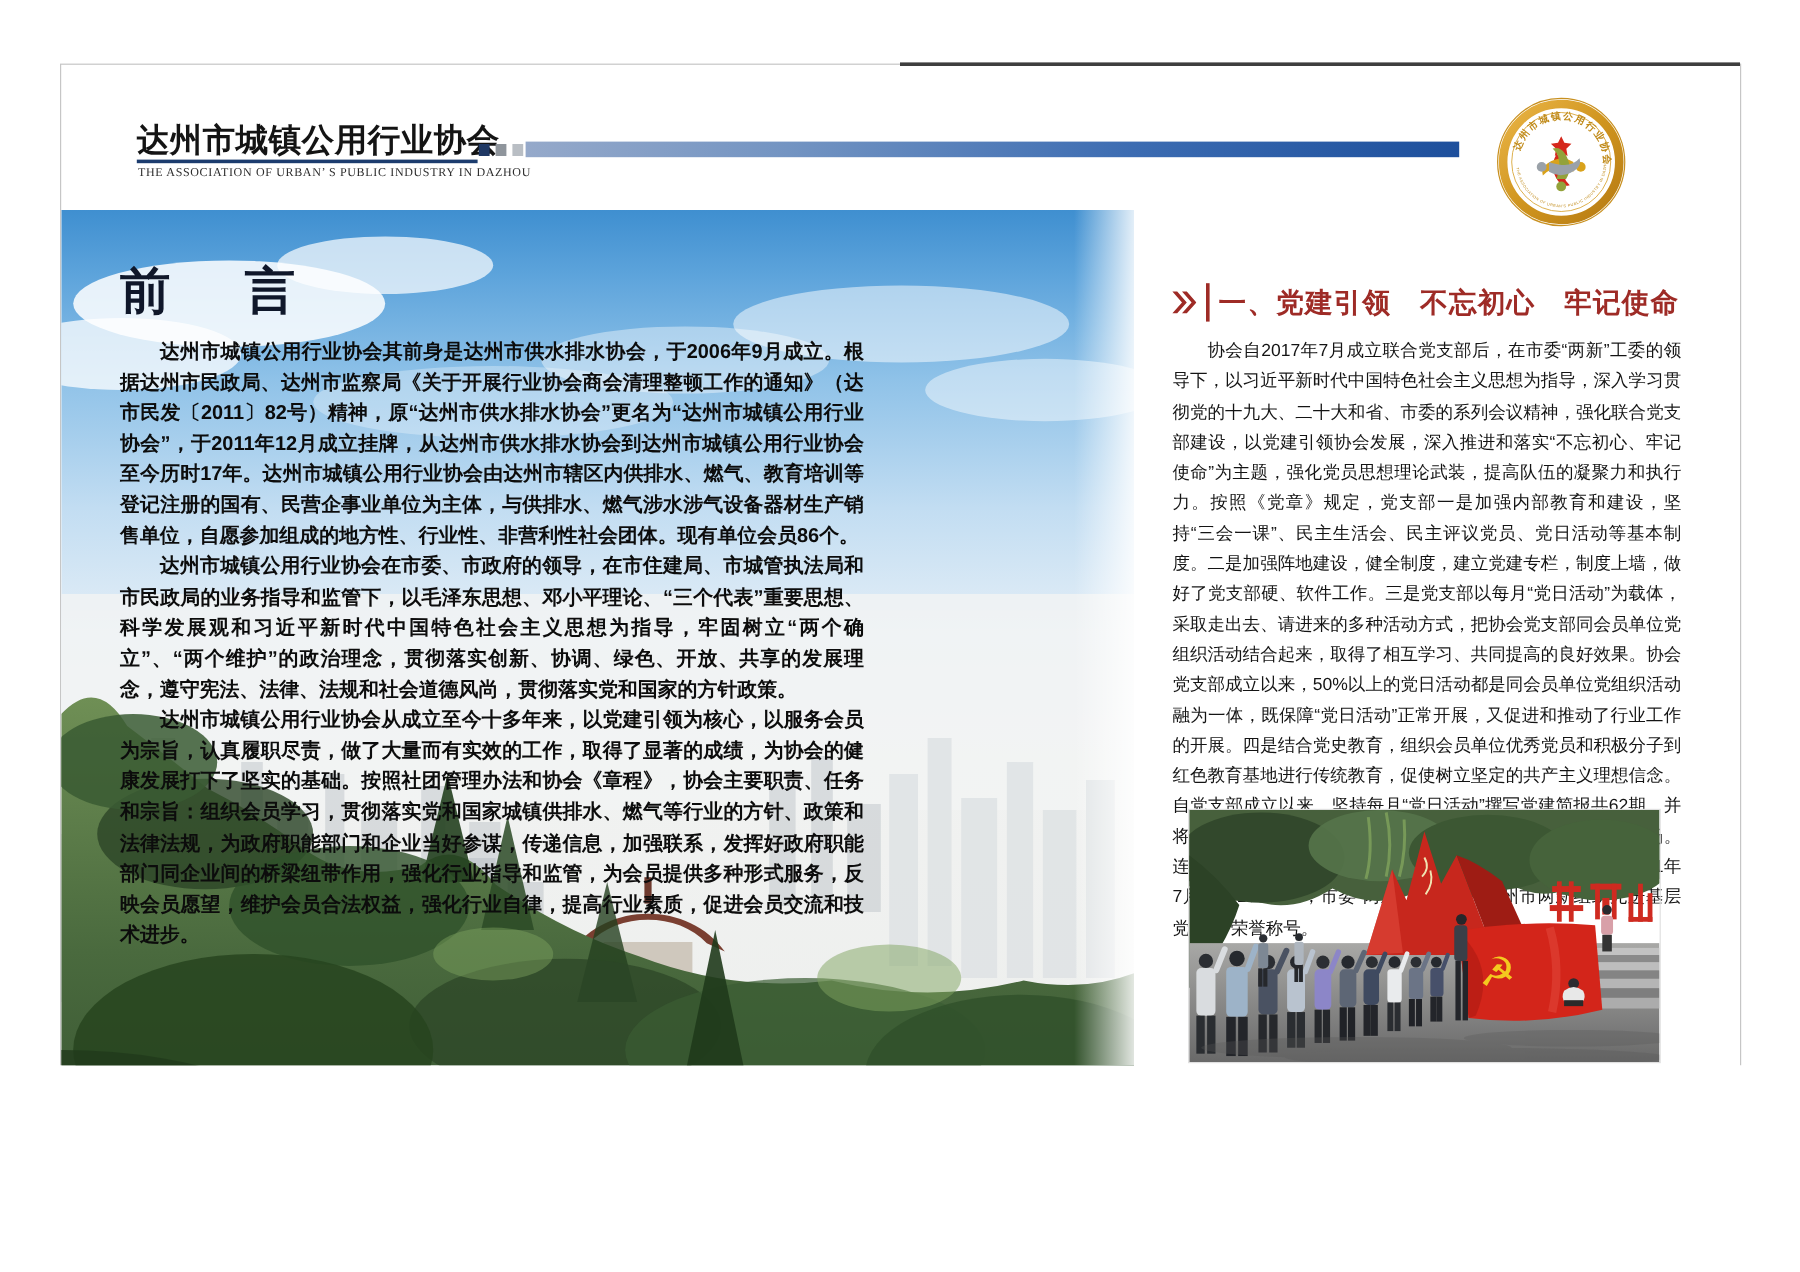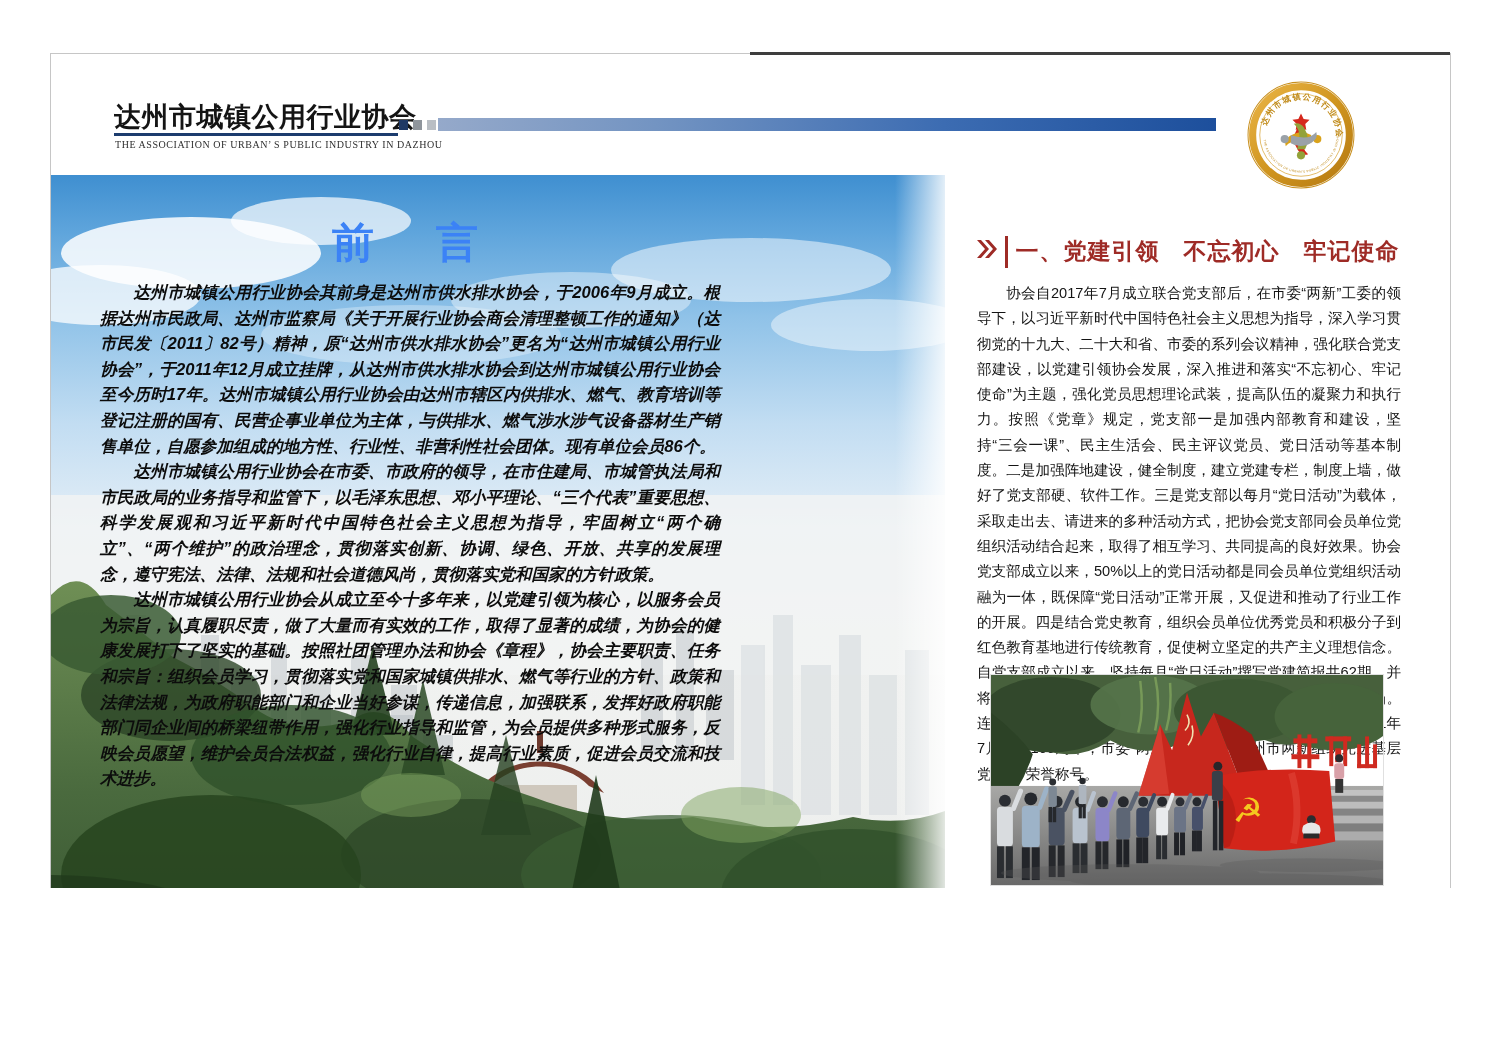--- a/index.html
+++ b/index.html
@@ -23,30 +23,30 @@
   .sq3{left:427px;background:#b9bec4;}
   .header-bar{left:438px;top:118px;width:778px;height:13px;
           background:linear-gradient(90deg,#95a9ca 0%,#7394c2 28%,#3c6cb2 65%,#1d4f9c 100%);}
   .logo{left:1246px;top:80px;width:110px;height:110px;}
 
   
   .photo-left{left:51px;top:175px;width:894px;height:829px;overflow:hidden;}
   .photo-left svg{display:block;}
   .photo-fade-right{left:895px;top:175px;width:50px;height:829px;
           background:linear-gradient(90deg,rgba(255,255,255,0),rgba(255,255,255,.85));}
-  .qianyan{left:100px;top:215px;width:620px;text-align:center;font-size:42px;font-weight:700;
-          color:#3b82f6;letter-spacing:10px;font-family:"Liberation Serif", serif;}
+  .qianyan{left:100px;top:215px;width:620px;text-align:left;font-size:42px;font-weight:700;
+          color:#0f172a;letter-spacing:10px;font-family:"Liberation Serif", serif;}
   .left-text{left:100px;top:280px;width:620px;color:#0c0c0c;font-size:16.6px;line-height:25.6px;
           text-align:justify;font-weight:600;}
-  .left-text p{margin:0;text-indent:2em;font-style:italic;}
+  .left-text p{margin:0;text-indent:2em;}
   .pagenum-left{left:330px;top:948px;width:150px;text-align:center;font-size:14px;
           color:#161616;font-weight:600;}
 
   
-  .sec-head{left:975px;top:236px;display:flex;gap:8px;}
+  .sec-head{left:975px;top:236px;display:flex;align-items:center;gap:8px;}
   .sec-chevron{width:22px;height:26px;display:block;}
   .sec-divider{width:2.5px;height:32px;background:#9e2b26;}
   .sec-title{font-size:23px;font-weight:700;color:#9e2b26;letter-spacing:1px;white-space:nowrap;}
   .right-text{left:977px;top:281px;width:424px;color:#141414;font-size:14.6px;line-height:25.3px;
           text-align:justify;font-weight:500;}
   .right-text p{margin:0;text-indent:2em;}
   .right-photo{left:990px;top:674px;width:394px;height:212px;border:1px solid #e0e0e0;
           box-sizing:border-box;overflow:hidden;}
   .right-photo svg{display:block;}
   .photo-caption{left:948px;top:897px;width:394px;text-align:center;font-size:14px;

